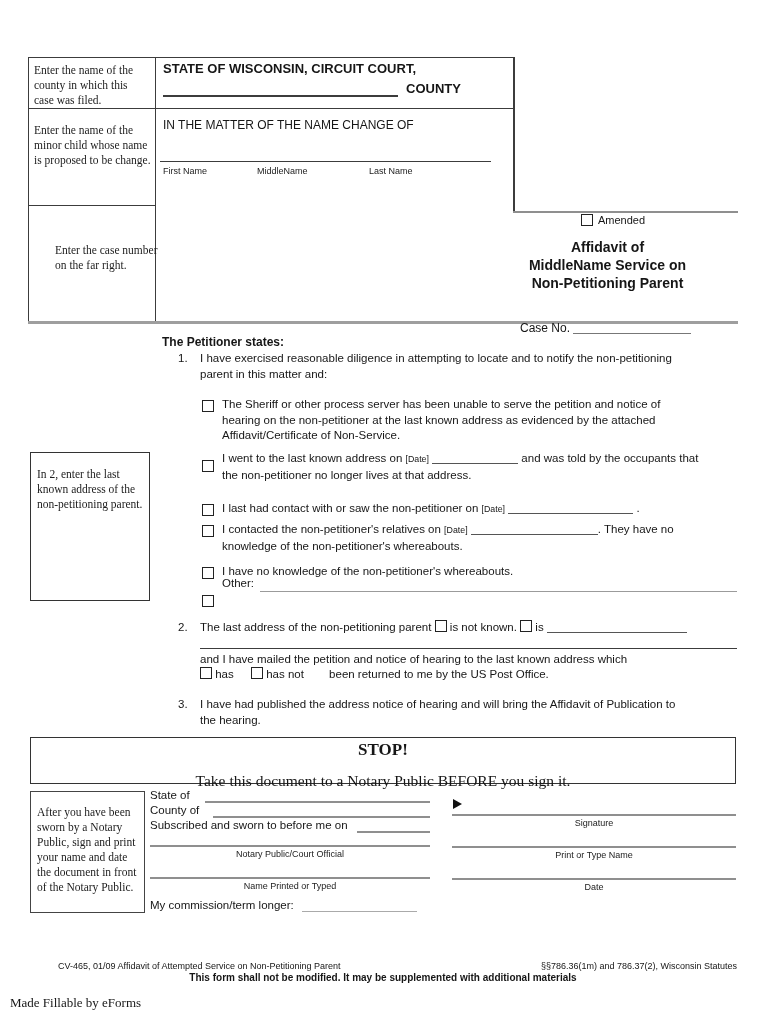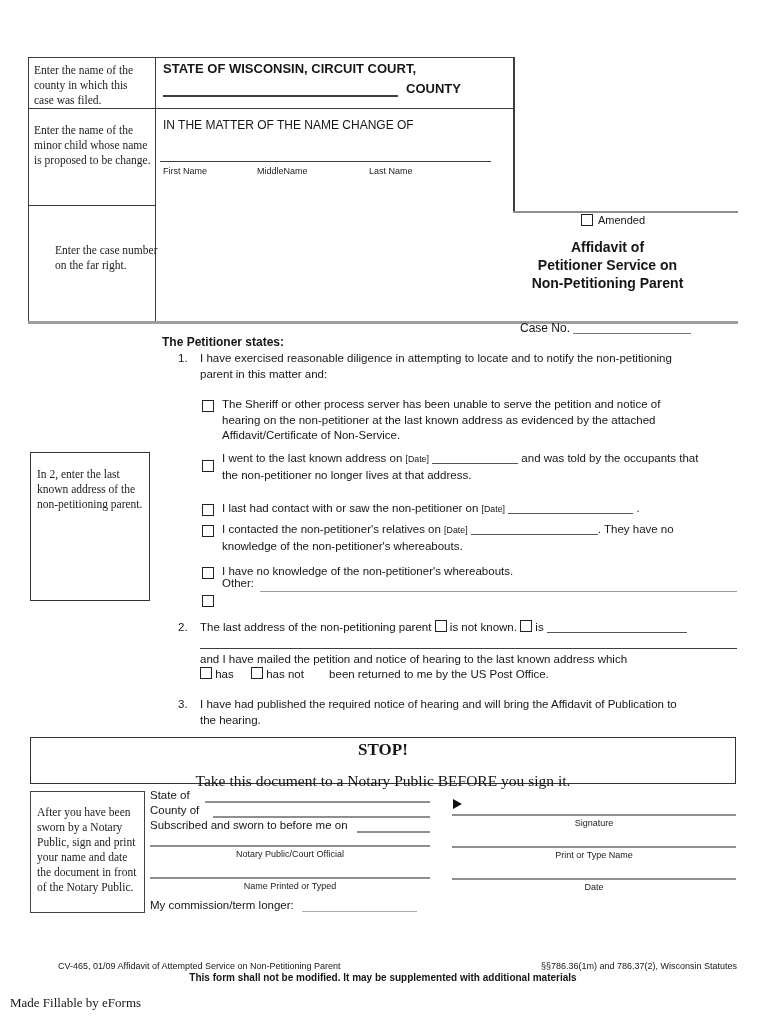--- a/index.html
+++ b/index.html
@@ -67,21 +67,21 @@
   <div class="abs lbl" style="left:163px; top:166px;">First Name</div>
   <div class="abs lbl" style="left:257px; top:166px;">MiddleName</div>
   <div class="abs lbl" style="left:369px; top:166px;">Last Name</div>
 
   <div class="abs" style="left:513px; top:214px; width:200px; display:flex; justify-content:center; align-items:center; gap:5px; font-size:11px;">
     <span class="cb"></span>
     <span>Amended</span>
   </div>
   <div class="abs title-box" style="left:495px; top:238px; width:225px;">
     <div>Affidavit of</div>
-    <div>Petitioner Service on</div>
+    <div>MiddleName Service on</div>
     <div>Non-Petitioning Parent</div>
   </div>
   <div class="abs" style="left:520px; top:301px; font-size:12px; white-space:nowrap;margin-top:20px;">
     <span>Case No.</span>
     <span class="blank" style="width:118px; border-color:#777;"></span>
   </div>
 
   <div class="side-box" style="left:30px; top:452px; width:118px; height:147px;">
     <div class="instr" style="padding:14px 6px 0 6px;">In 2, enter the last known address of the non-petitioning parent.</div>
   </div>
@@ -136,21 +136,21 @@
   <div class="abs ln" style="left:200px; top:667px;">
     <span class="cb"></span>
     <span>has</span>
     <span class="cb" style="margin-left:14px;"></span>
     <span>has not</span>
     <span style="margin-left:22px;">been returned to me by the US Post Office.</span>
   </div>
 
   <div class="abs ln" style="left:178px; top:697px;">3.</div>
   <div class="abs" style="left:200px; top:697px;">
-    <div class="ln">I have had published the required notice of hearing and will bring the Affidavit of Publication to</div>
+    <div class="ln">I have had published the address notice of hearing and will bring the Affidavit of Publication to</div>
     <div class="ln">the hearing.</div>
   </div>
 
   <div class="stop-box">
     <div class="serif b" style="font-size:17px; margin-top:2px;">STOP!</div>
     <div class="serif" style="font-size:15.5px; margin-top:12px;">Take this document to a Notary Public BEFORE you sign it.</div>
   </div>
 
   <div class="side-box" style="left:30px; top:791px; width:113px; height:120px; border-color:#444;">
     <div class="instr" style="padding:13px 6px 0 6px;">After you have been sworn by a Notary Public, sign and print your name and date the document in front of the Notary Public.</div>

